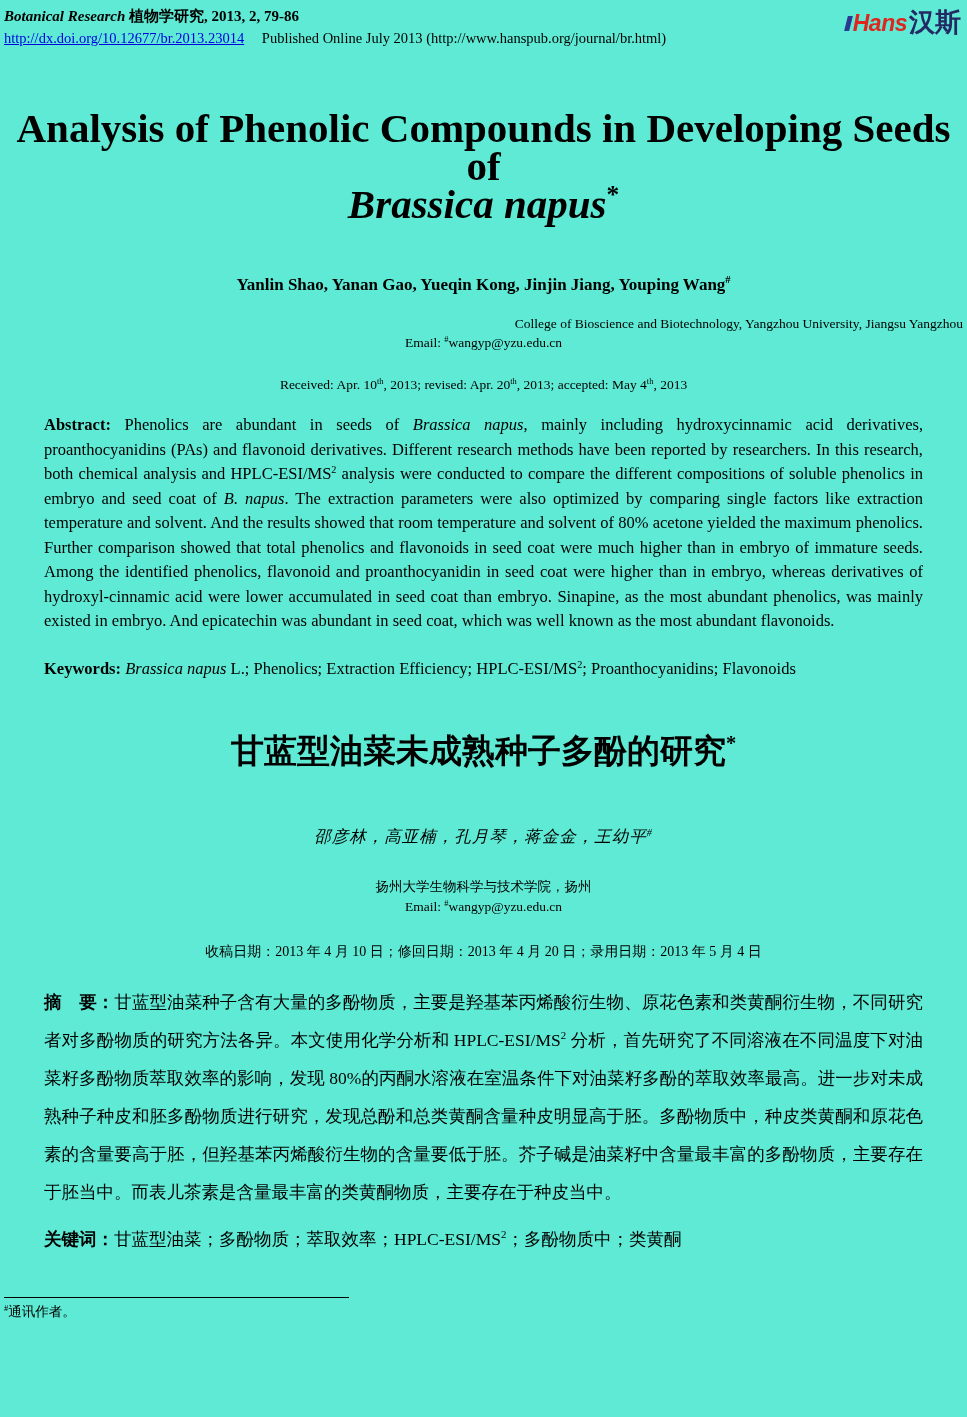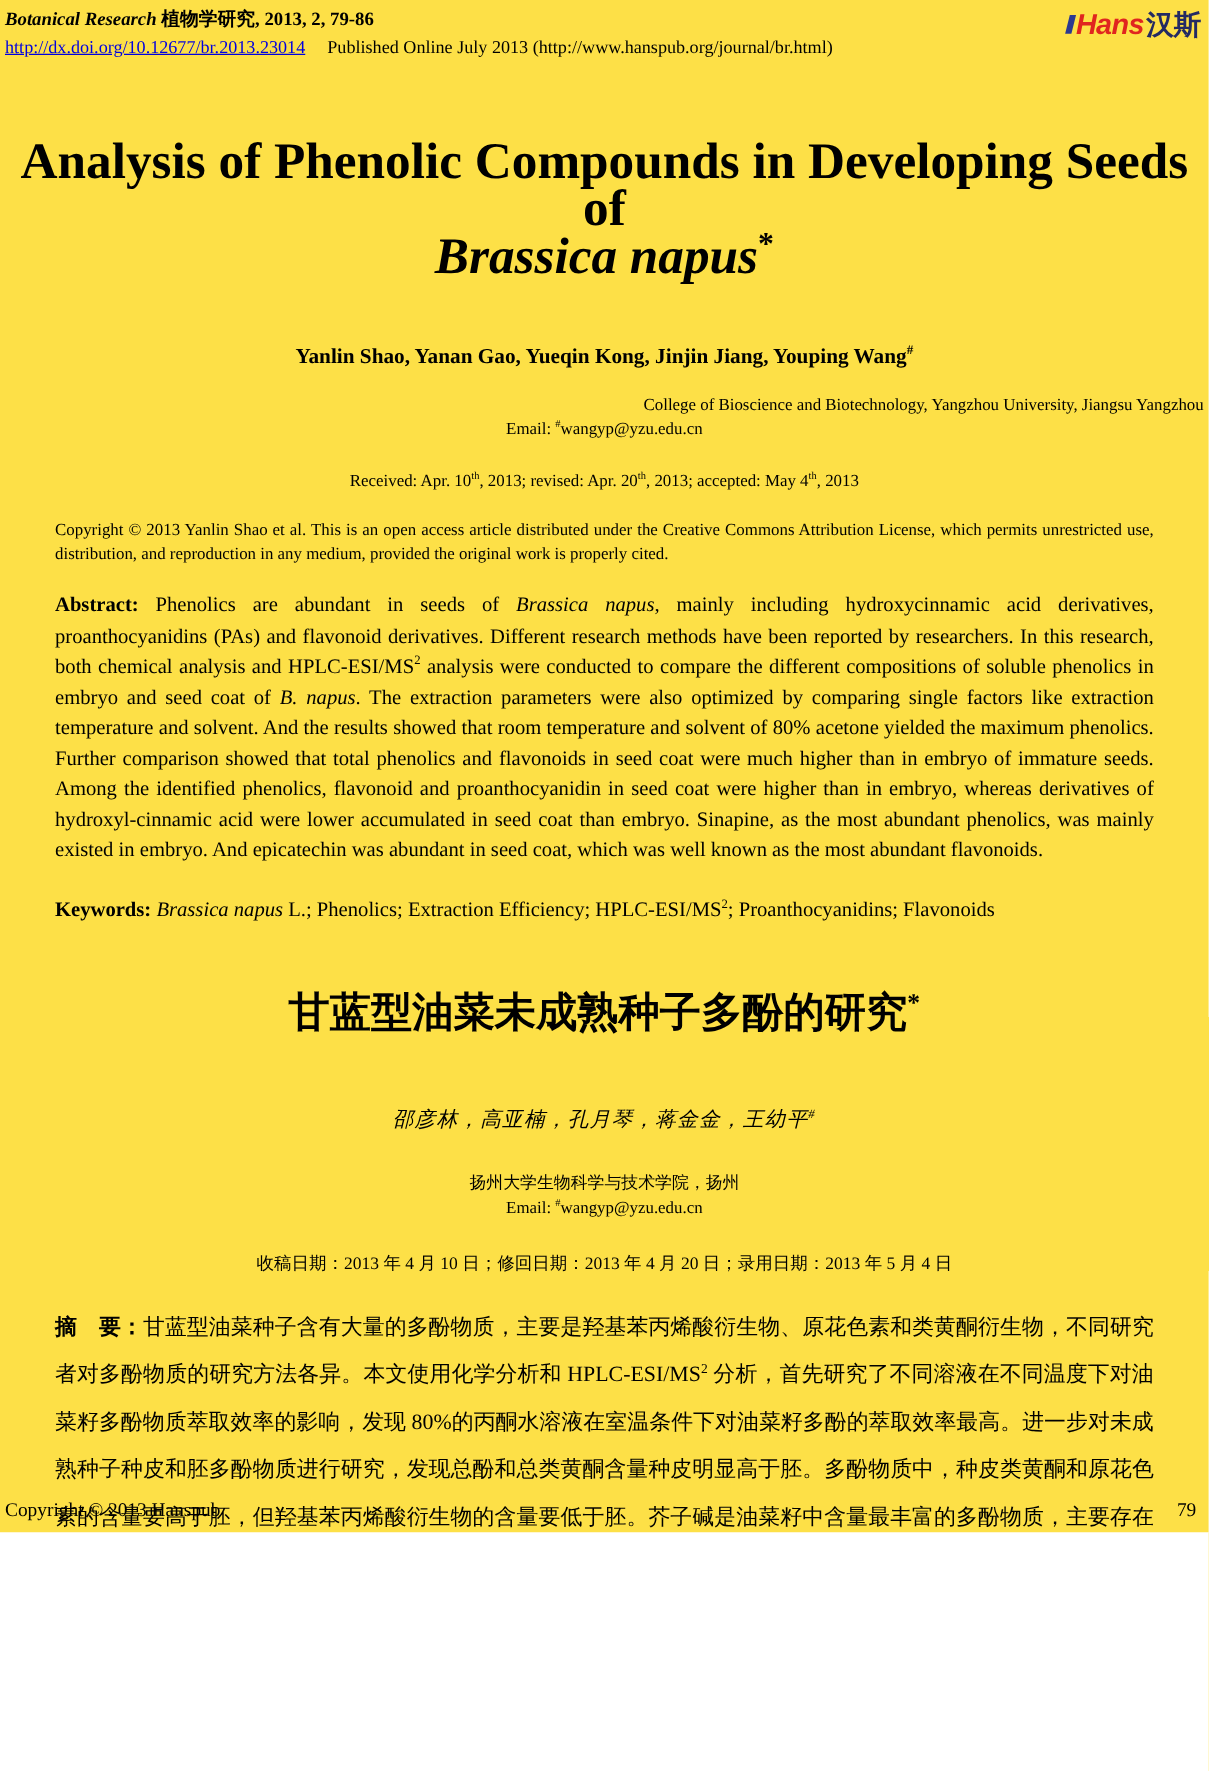--- a/index.html
+++ b/index.html
@@ -1,38 +1,38 @@
 <!DOCTYPE html>
 <html><head>
 <meta charset="utf-8">
 <style>
   * { margin: 0; padding: 0; box-sizing: border-box; }
   html, body { background: #ffffff; }
   .page {
     position: relative;
     width: 967px;
-    height: 1226px;
-    background: #fde047;
+    height: 1417px;
+    background: #5eead4;
     color: #000000;
     font-family: "Liberation Serif", serif;
     overflow: hidden;
     padding: 5px 4px 0 4px;
   }
   
   .jheader { display: flex; justify-content: space-between; align-items: flex-start; }
   .jheader-left { font-size: 15px; line-height: 22px; }
   .journal-en { font-weight: bold; font-style: italic; }
   .journal-meta { font-weight: bold; }
   .hline2 { font-size: 14.5px; }
   .doi-link { color: #0000e0; text-decoration: underline; }
   .pub-note { color: #000; margin-left: 14px; }
   .logo { white-space: nowrap; padding-right: 2px; font-family: "Liberation Sans", sans-serif; }
   .logo-accent { display: inline-block; width: 5px; height: 15px; background: #2b3990; transform: skewX(-14deg); margin-right: 2px; }
   .logo-hans { color: #e0251f; font-weight: bold; font-style: italic; font-size: 23px; letter-spacing: -0.5px; }
-  .logo-cn { color: #232a63; font-weight: bold; font-size: 22px; margin-left: 2px; text-align: right; }
+  .logo-cn { color: #232a63; font-weight: bold; font-size: 26px; margin-left: 2px; text-align: right; }
   
   .title { margin-top: 60px; text-align: center; font-size: 41px; font-weight: bold; line-height: 38px; }
   .authors { margin-top: 52px; text-align: center; font-size: 17px; font-weight: bold; }
   .affil { margin-top: 21px; text-align: right; font-size: 13.5px; }
   .email-line { margin-top: 3px; text-align: center; font-size: 13.5px; }
   .received { margin-top: 26px; text-align: center; font-size: 13.5px; }
   .license { margin: 21px 40px 0 40px; font-size: 13.5px; line-height: 19px; text-align: justify; }
   .abstract { margin: 20px 40px 0 40px; font-size: 16.5px; line-height: 24.5px; text-align: justify; }
   .keywords { margin: 23px 40px 0 40px; font-size: 16.5px; line-height: 24.5px; padding-left: 99px; text-indent: -99px; }
   
@@ -75,21 +75,20 @@
     <span><span style="font-style: italic;">Brassica napus</span><sup>*</sup></span>
   </h1>
 
   <div class="authors"><span>Yanlin Shao, Yanan Gao, Yueqin Kong, Jinjin Jiang, Youping Wang</span><sup>#</sup></div>
 
   <div class="affil">College of Bioscience and Biotechnology, Yangzhou University, Jiangsu Yangzhou</div>
   <div class="email-line"><span>Email: </span><sup>#</sup><span>wangyp@yzu.edu.cn</span></div>
 
   <div class="received"><span>Received: Apr. 10</span><sup>th</sup><span>, 2013; revised: Apr. 20</span><sup>th</sup><span>, 2013; accepted: May 4</span><sup>th</sup><span>, 2013</span></div>
 
-  <p class="license">Copyright © 2013 Yanlin Shao et al. This is an open access article distributed under the Creative Commons Attribution License, which permits unrestricted use, distribution, and reproduction in any medium, provided the original work is properly cited.</p>
 
   <p class="abstract"><span style="font-weight: bold;">Abstract:</span><span> Phenolics are abundant in seeds of </span><span style="font-style: italic;">Brassica napus</span><span>, mainly including hydroxycinnamic acid derivatives, proanthocyanidins (PAs) and flavonoid derivatives. Different research methods have been reported by researchers. In this research, both chemical analysis and HPLC-ESI/MS</span><sup>2</sup><span> analysis were conducted to compare the different compositions of soluble phenolics in embryo and seed coat of </span><span style="font-style: italic;">B. napus</span><span>. The extraction parameters were also optimized by comparing single factors like extraction temperature and solvent. And the results showed that room temperature and solvent of 80% acetone yielded the maximum phenolics. Further comparison showed that total phenolics and flavonoids in seed coat were much higher than in embryo of immature seeds. Among the identified phenolics, flavonoid and proanthocyanidin in seed coat were higher than in embryo, whereas derivatives of hydroxyl-cinnamic acid were lower accumulated in seed coat than embryo. Sinapine, as the most abundant phenolics, was mainly existed in embryo. And epicatechin was abundant in seed coat, which was well known as the most abundant flavonoids.</span></p>
 
   <p class="keywords"><span style="font-weight: bold;">Keywords:</span><span> </span><span style="font-style: italic;">Brassica napus</span><span> L.; Phenolics; Extraction Efficiency; HPLC-ESI/MS</span><sup>2</sup><span>; Proanthocyanidins; Flavonoids</span></p>
 
   <h2 class="zh-title"><span>甘蓝型油菜未成熟种子多酚的研究</span><sup>*</sup></h2>
 
   <div class="zh-authors"><span>邵彦林，高亚楠，孔月琴，蒋金金，王幼平</span><sup>#</sup></div>
 
   <div class="zh-affil">扬州大学生物科学与技术学院，扬州</div>
@@ -99,18 +98,14 @@
 
   <p class="zh-abstract"><span style="font-weight: bold;">摘　要：</span><span>甘蓝型油菜种子含有大量的多酚物质，主要是羟基苯丙烯酸衍生物、原花色素和类黄酮衍生物，不同研究者对多酚物质的研究方法各异。本文使用化学分析和 HPLC-ESI/MS</span><sup>2</sup><span> 分析，首先研究了不同溶液在不同温度下对油菜籽多酚物质萃取效率的影响，发现 80%的丙酮水溶液在室温条件下对油菜籽多酚的萃取效率最高。进一步对未成熟种子种皮和胚多酚物质进行研究，发现总酚和总类黄酮含量种皮明显高于胚。多酚物质中，种皮类黄酮和原花色素的含量要高于胚，但羟基苯丙烯酸衍生物的含量要低于胚。芥子碱是油菜籽中含量最丰富的多酚物质，主要存在于胚当中。而表儿茶素是含量最丰富的类黄酮物质，主要存在于种皮当中。</span></p>
 
   <p class="zh-keywords"><span style="font-weight: bold;">关键词：</span><span>甘蓝型油菜；多酚物质；萃取效率；HPLC-ESI/MS</span><sup>2</sup><span>；多酚物质中；类黄酮</span></p>
 
   <div class="footnotes">
     <div class="fn-rule"></div>
     <div><sup>#</sup><span>通讯作者。</span></div>
   </div>
 
-  <div class="pfooter">
-    <span>Copyright © 2013 Hanspub</span>
-    <span>79</span>
-  </div>
 
 </div>
 
 </body></html>

